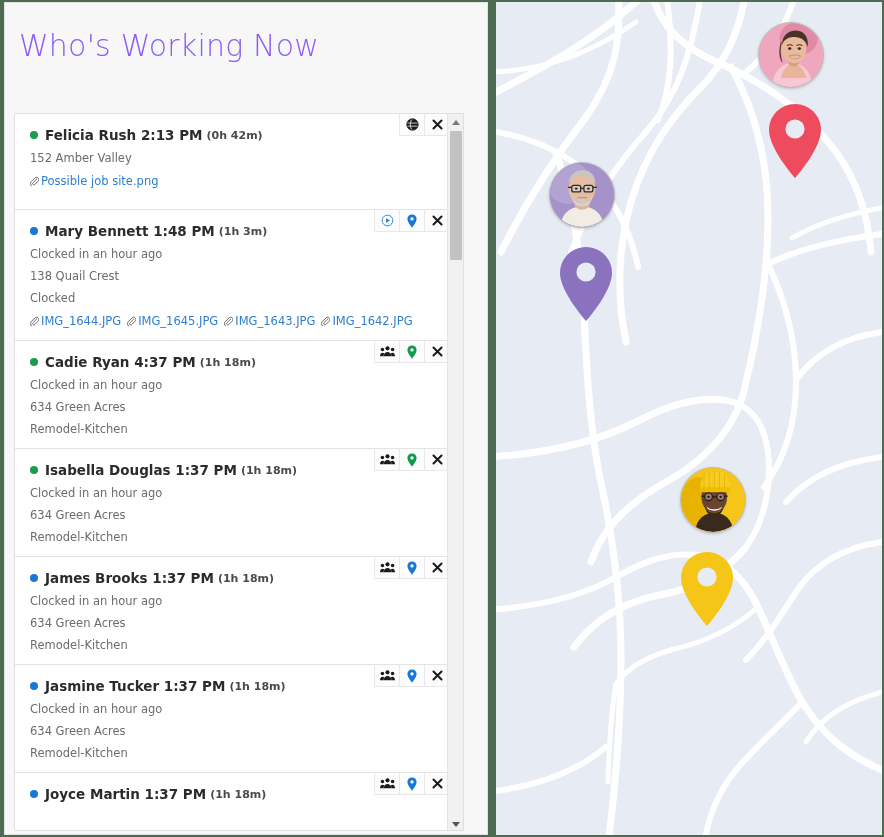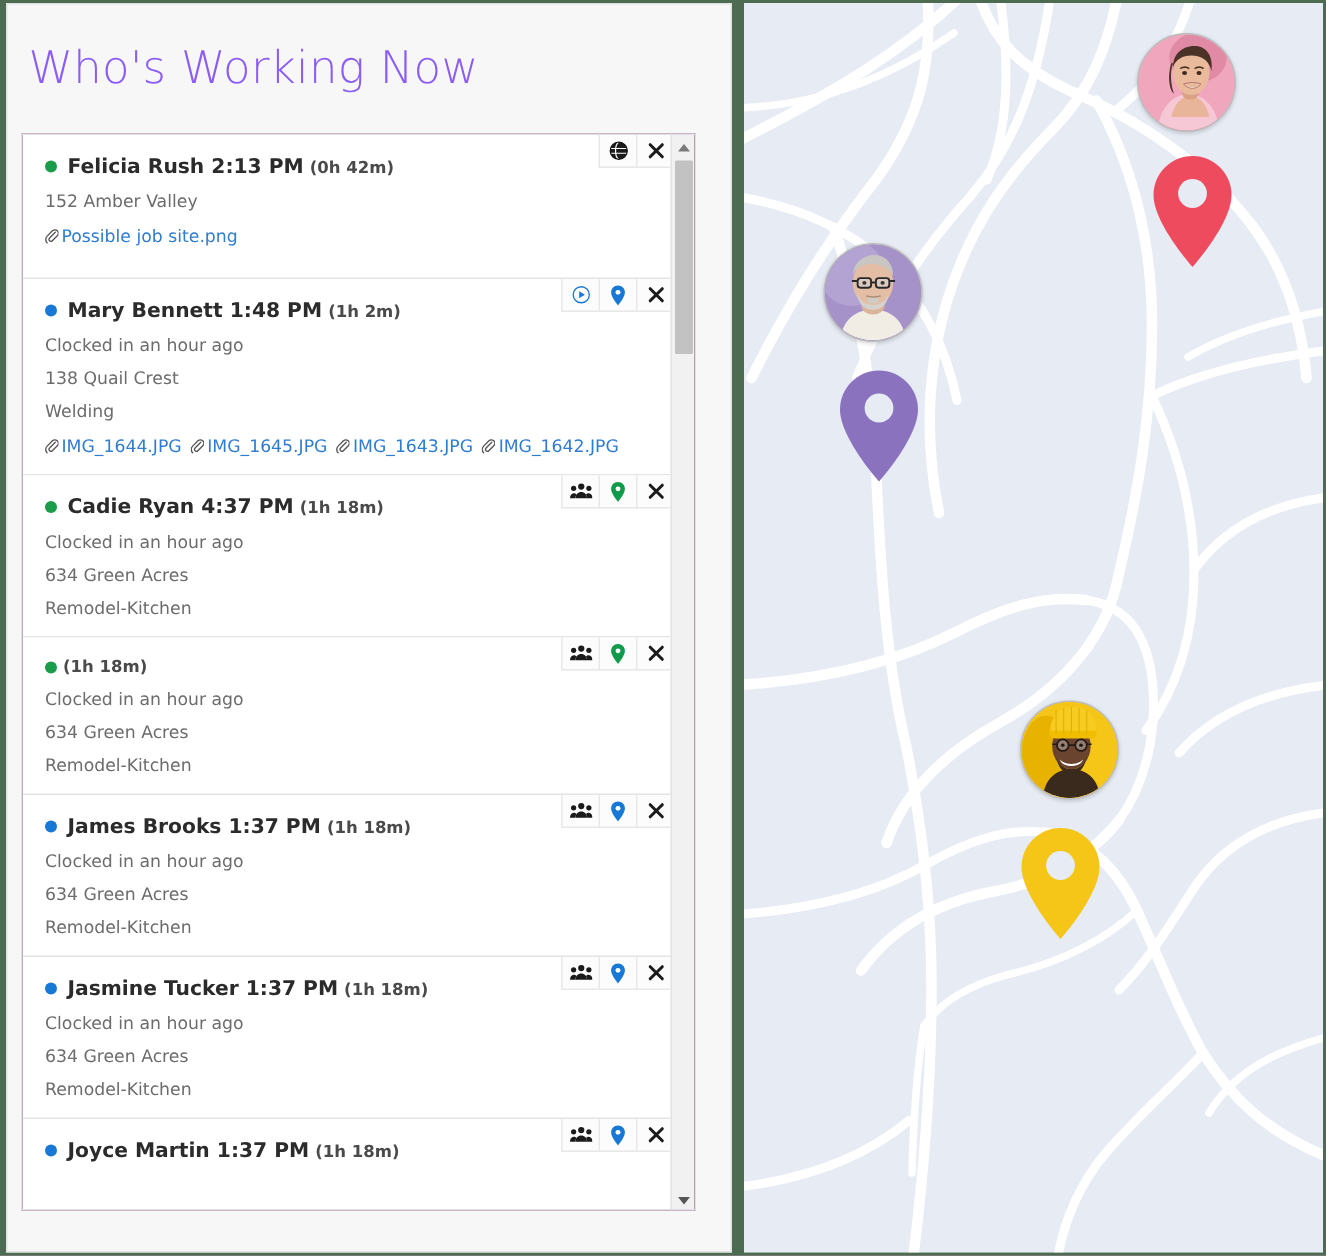--- a/index.html
+++ b/index.html
@@ -33,23 +33,23 @@
     color: #8b5cf6;
     letter-spacing: 0.2px;
     padding: 26px 0 0 14px;
     margin: 0;
     line-height: 1.15;
     font-family: "DejaVu Sans", sans-serif;
   }
 
   .list-card {
     position: absolute;
-    left: 9px; top: 86px;
+    left: 9px; top: 110px;
     width: 450px; height: 718px;
-    background: #701a75;
+    background: #86efac;
     border: 1px solid #e0e0e0;
     overflow: hidden;
   }
   .list-viewport {
     position: absolute;
     left: 0; top: 0;
     width: 434px; height: 718px;
     overflow: hidden;
     background: #fff;
   }
@@ -254,25 +254,25 @@
               </div>
               <div class="act-btn">
                 <svg width="11" height="11" viewBox="0 0 12 12">
         <path d="M1.6 1.6 L10.4 10.4 M10.4 1.6 L1.6 10.4" stroke="#1b1b1b" stroke-width="2.2" stroke-linecap="round"></path>
       </svg>
               </div>
             </div>
             <div class="row-head">
        <span class="status-dot" style="background:#1878d6"></span>
        <span class="row-name">Mary Bennett 1:48 PM</span>
-       <span class="row-dur">(1h 2m)</span>
+       <span class="row-dur">(1h 3m)</span>
      </div>
      <div class="row-line">Clocked in an hour ago</div>
      <div class="row-line">138 Quail Crest</div>
-     <div class="row-line">Welding</div>
+     <div class="row-line">Clocked</div>
             <div class="attachments">
               <span class="attach">
                 <span class="clip">
                   <svg width="9" height="11" viewBox="0 0 10 12">
     <path d="M7.6 3.1 L3.4 7.3 C 2.8 7.9 2.8 8.8 3.4 9.3 C 4 9.9 4.9 9.9 5.4 9.3 L 9.1 5.6 C 10.1 4.6 10.1 3 9.1 2 C 8.1 1 6.5 1 5.5 2 L 1.6 5.9 C 0.2 7.3 0.2 9.5 1.6 10.9" stroke="#555" stroke-width="1" fill="none" stroke-linecap="round"></path>
   </svg>
                 </span>
                 <span>IMG_1644.JPG</span>
               </span>
               <span class="attach">
@@ -353,20 +353,21 @@
       </svg>
               </div>
               <div class="act-btn">
                 <svg width="11" height="11" viewBox="0 0 12 12">
         <path d="M1.6 1.6 L10.4 10.4 M10.4 1.6 L1.6 10.4" stroke="#1b1b1b" stroke-width="2.2" stroke-linecap="round"></path>
       </svg>
               </div>
             </div>
             <div class="row-head">
        <span class="status-dot" style="background:#1a9d4a"></span>
+       <span class="row-name">Isabella Douglas 1:37 PM</span>
        <span class="row-dur">(1h 18m)</span>
      </div>
      <div class="row-line">Clocked in an hour ago</div>
      <div class="row-line">634 Green Acres</div>
      <div class="row-line">Remodel-Kitchen</div>
           </div>
           <div class="shift-row">
             <div class="row-actions">
               <div class="act-btn">
                 <svg width="15" height="13" viewBox="0 0 18 14">

